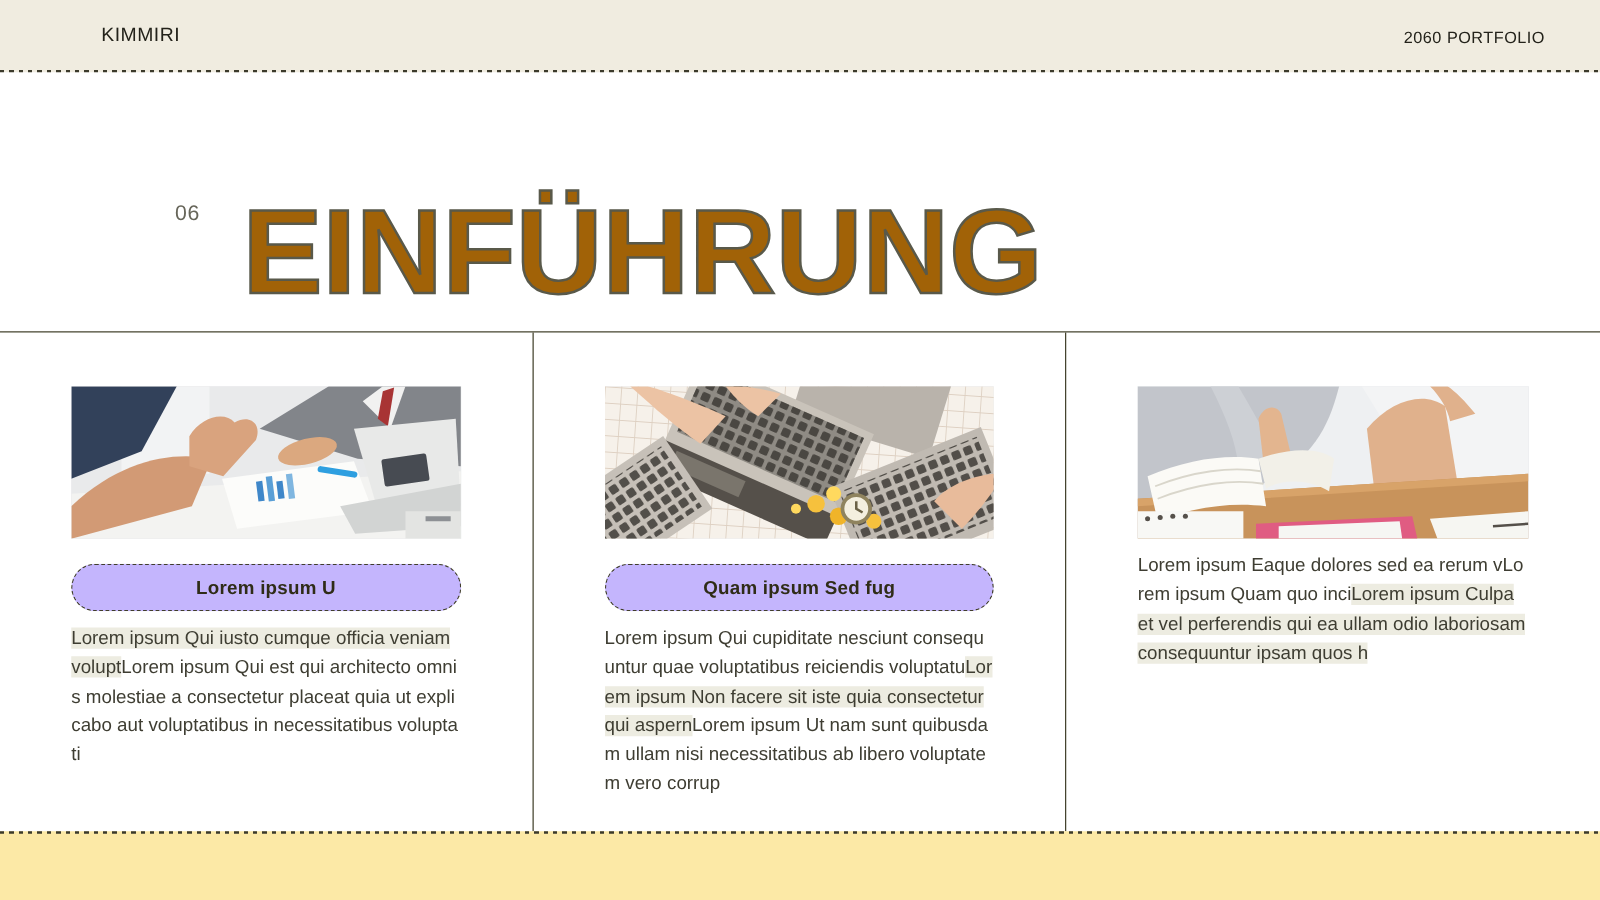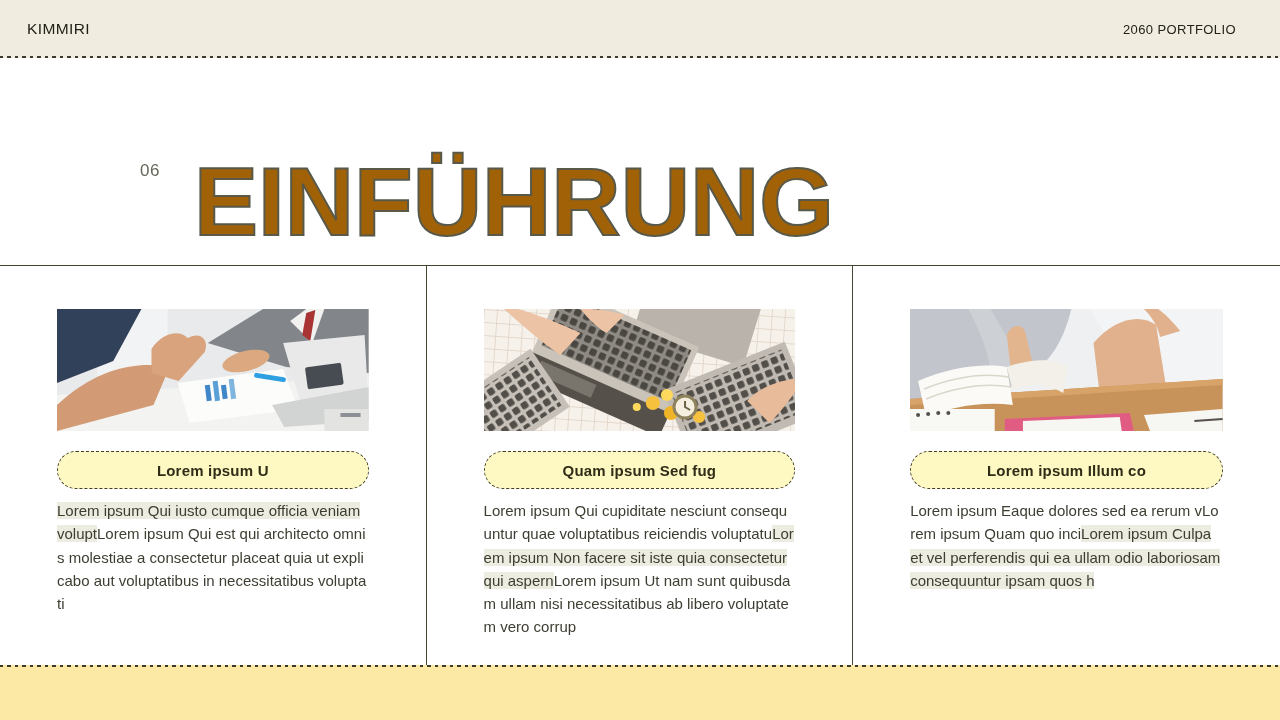--- a/index.html
+++ b/index.html
@@ -9,21 +9,21 @@
     background: #ffffff;
     position: relative;
     color: #3e3d32;
   }
 
   
   .topbar {
     position: absolute; top: 0; left: 0; width: 1280px; height: 58px;
     background: #f0ece0;
     display: flex; align-items: center; justify-content: space-between;
-    padding: 0 44px 0 27px;
+    padding: 0 44px 0 81px;
   }
   .topbar::after {
     content: ""; position: absolute; left: 0; right: 0; bottom: 0; height: 2px;
     background-image: repeating-linear-gradient(90deg, #3b3a2b 0 3.5px, transparent 3.5px 7.5px);
   }
   .brand { font-size: 15.5px; letter-spacing: 0.4px; color: #23221a; font-weight: 500; }
   .portfolio { font-size: 13px; letter-spacing: 0.4px; color: #23221a; font-weight: 500; }
 
   
   .hero { position: absolute; top: 58px; left: 0; width: 1280px; height: 207px; background: #ffffff; }
@@ -57,21 +57,21 @@
 
   .photo {
     width: 100%; height: 122px; overflow: hidden; background: #e8e9ea;
   }
   .photo svg { display: block; width: 100%; height: 100%; }
 
   .pill {
     margin-top: 20px; height: 38px;
     border: 1.6px dashed #403e2b;
     border-radius: 999px;
-    background: #fef9c3;
+    background: #c4b5fd;
     display: flex; align-items: center; justify-content: center;
     font-size: 15px; font-weight: 700; color: #2f2c17; letter-spacing: 0.2px;
   }
 
   .para {
     margin-top: 10px;
     font-size: 15px; line-height: 23.3px; color: #3e3d32;
     word-break: break-all;
     text-align: left;
   }
@@ -202,21 +202,18 @@
         <circle cx="8" cy="106" r="2" fill="#55504a"></circle>
         <circle cx="18" cy="105" r="2" fill="#55504a"></circle>
         <circle cx="28" cy="104" r="2" fill="#55504a"></circle>
         <circle cx="38" cy="104" r="2" fill="#55504a"></circle>
         <path d="M94 110 L218 104 L222 122 L94 122 Z" fill="#e05c82"></path>
         <path d="M112 112 L208 108 L210 122 L112 122 Z" fill="#f6f6f3"></path>
         <path d="M232 106 L310 100 L310 122 L238 122 Z" fill="#f6f6f2"></path>
         <path d="M282 112 L310 110" stroke="#55504a" stroke-width="2"></path>
       </svg>
     </div>
-    <div class="pill">
-      <span>Lorem ipsum Illum co</span>
-    </div>
     <p class="para"><span>Lorem ipsum Eaque dolores sed ea rerum vLorem ipsum Quam quo inci</span><span class="hl">Lorem ipsum Culpa et vel perferendis qui ea ullam odio laboriosam consequuntur ipsam quos h</span></p>
   </div>
 
 </section>
 
 <footer class="footer"></footer>
 
 </body></html>

